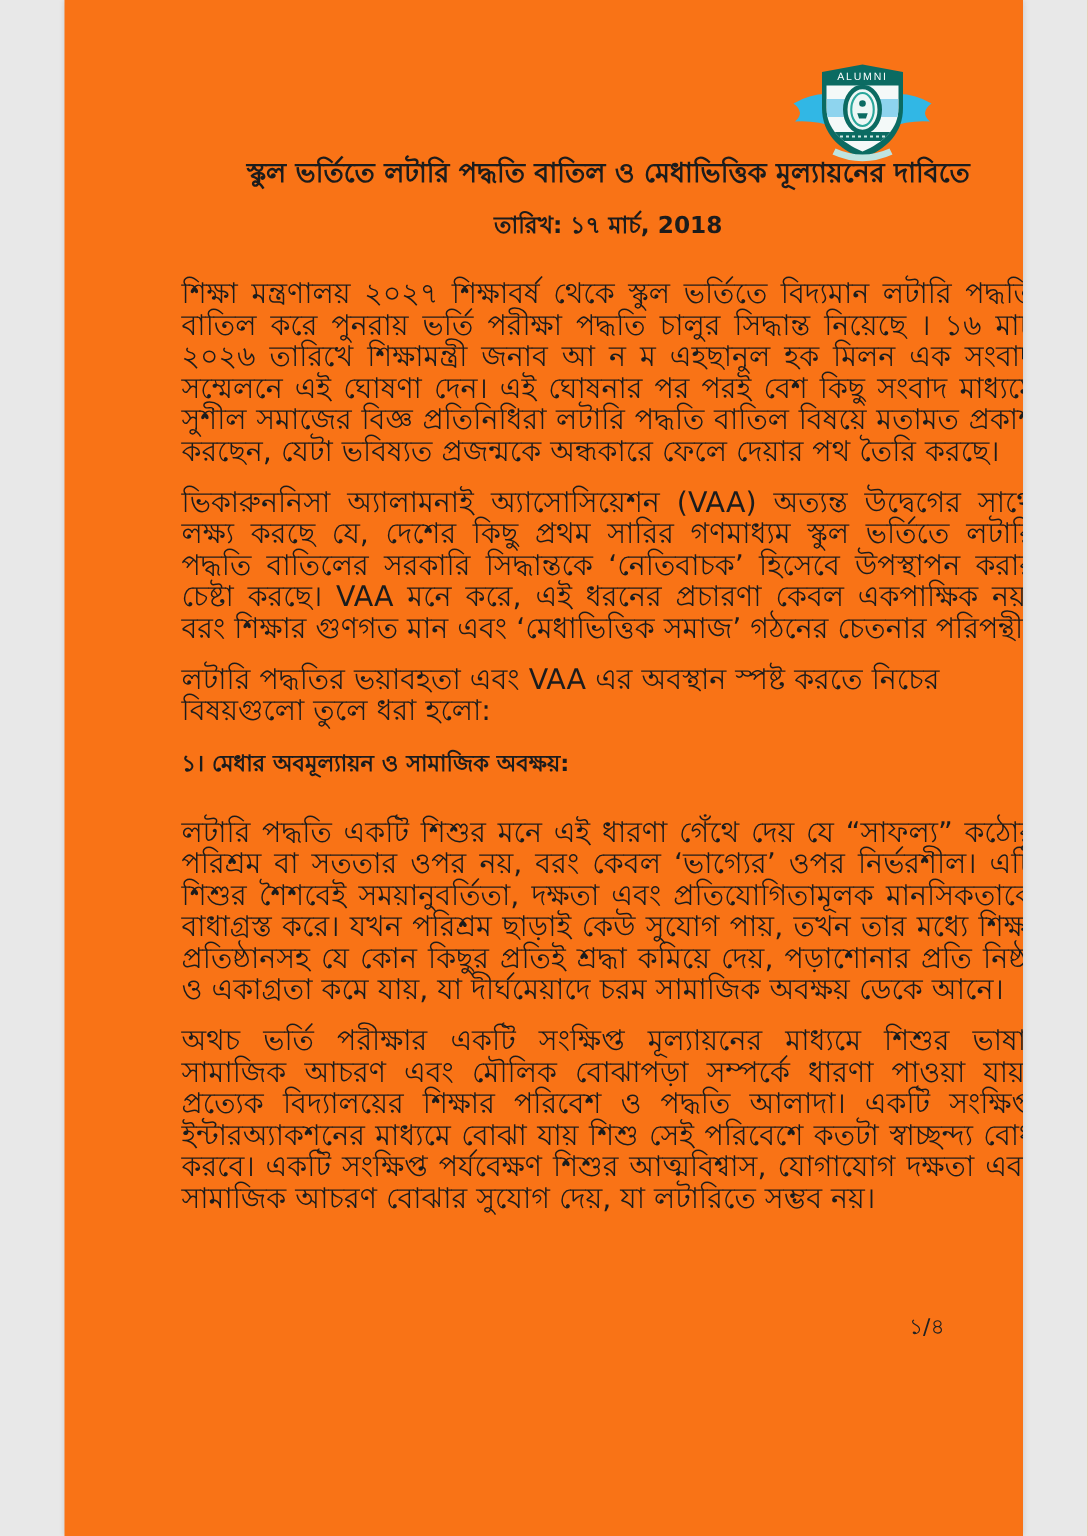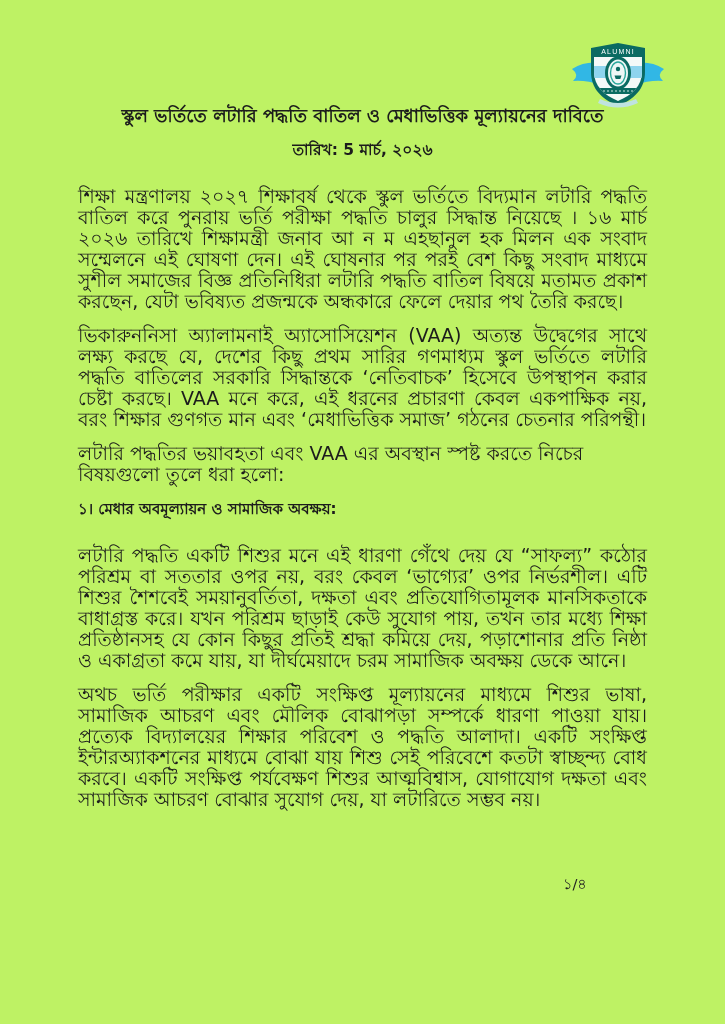--- a/index.html
+++ b/index.html
@@ -2,24 +2,24 @@
 <html lang="bn"><head>
 <meta charset="utf-8">
 <style>
   html, body {
     margin: 0;
     padding: 0;
     background: #e8e8e8;
   }
   .page {
     position: relative;
-    width: 725px;
+    width: 639px;
     height: 1024px;
     margin: 0 auto;
-    background: #bef264;
+    background: #f97316;
     font-family: "DejaVu Sans", "Liberation Sans", sans-serif;
     color: #1c1c1c;
     overflow: hidden;
     box-shadow: 0 0 4px rgba(0,0,0,.15);
   }
   .logo {
     position: absolute;
     top: 42px;
     right: 60px;
     width: 94px;
@@ -105,21 +105,21 @@
       <text x="47" y="11.5" text-anchor="middle" font-size="7" letter-spacing="1.2" fill="#ffffff" font-family="Liberation Sans, sans-serif">ALUMNI</text>
     </svg>
   </div>
 
   <div class="content">
 
     <div class="title-block">
       <div>স্কুল ভর্তিতে লটারি পদ্ধতি বাতিল ও মেধাভিত্তিক মূল্যায়নের দাবিতে</div>
     </div>
 
-    <div class="date-line">তারিখ: 5 মার্চ, ২০২৬</div>
+    <div class="date-line">তারিখ: ১৭ মার্চ, 2018</div>
 
     <div class="body-block">
       <p class="para">শিক্ষা মন্ত্রণালয় ২০২৭ শিক্ষাবর্ষ থেকে স্কুল ভর্তিতে বিদ্যমান লটারি পদ্ধতি বাতিল করে পুনরায় ভর্তি পরীক্ষা পদ্ধতি চালুর সিদ্ধান্ত নিয়েছে । ১৬ মার্চ ২০২৬ তারিখে শিক্ষামন্ত্রী জনাব আ ন ম এহছানুল হক মিলন এক সংবাদ সম্মেলনে এই ঘোষণা দেন। এই ঘোষনার পর পরই বেশ কিছু সংবাদ মাধ্যমে সুশীল সমাজের বিজ্ঞ প্রতিনিধিরা লটারি পদ্ধতি বাতিল বিষয়ে মতামত প্রকাশ করছেন, যেটা ভবিষ্যত প্রজন্মকে অন্ধকারে ফেলে দেয়ার পথ তৈরি করছে।</p>
       <p class="para">ভিকারুননিসা অ্যালামনাই অ্যাসোসিয়েশন (VAA) অত্যন্ত উদ্বেগের সাথে লক্ষ্য করছে যে, দেশের কিছু প্রথম সারির গণমাধ্যম স্কুল ভর্তিতে লটারি পদ্ধতি বাতিলের সরকারি সিদ্ধান্তকে ‘নেতিবাচক’ হিসেবে উপস্থাপন করার চেষ্টা করছে। VAA মনে করে, এই ধরনের প্রচারণা কেবল একপাক্ষিক নয়, বরং শিক্ষার গুণগত মান এবং ‘মেধাভিত্তিক সমাজ’ গঠনের চেতনার পরিপন্থী।</p>
       <p class="para single">লটারি পদ্ধতির ভয়াবহতা এবং VAA এর অবস্থান স্পষ্ট করতে নিচের বিষয়গুলো তুলে ধরা হলো:</p>
       <h2 class="section-heading">১। মেধার অবমূল্যায়ন ও সামাজিক অবক্ষয়:</h2>
       <p class="para">লটারি পদ্ধতি একটি শিশুর মনে এই ধারণা গেঁথে দেয় যে “সাফল্য” কঠোর পরিশ্রম বা সততার ওপর নয়, বরং কেবল ‘ভাগ্যের’ ওপর নির্ভরশীল। এটি শিশুর শৈশবেই সময়ানুবর্তিতা, দক্ষতা এবং প্রতিযোগিতামূলক মানসিকতাকে বাধাগ্রস্ত করে। যখন পরিশ্রম ছাড়াই কেউ সুযোগ পায়, তখন তার মধ্যে শিক্ষা প্রতিষ্ঠানসহ যে কোন কিছুর প্রতিই শ্রদ্ধা কমিয়ে দেয়, পড়াশোনার প্রতি নিষ্ঠা ও একাগ্রতা কমে যায়, যা দীর্ঘমেয়াদে চরম সামাজিক অবক্ষয় ডেকে আনে।</p>
       <p class="para">অথচ ভর্তি পরীক্ষার একটি সংক্ষিপ্ত মূল্যায়নের মাধ্যমে শিশুর ভাষা, সামাজিক আচরণ এবং মৌলিক বোঝাপড়া সম্পর্কে ধারণা পাওয়া যায়। প্রত্যেক বিদ্যালয়ের শিক্ষার পরিবেশ ও পদ্ধতি আলাদা। একটি সংক্ষিপ্ত ইন্টারঅ্যাকশনের মাধ্যমে বোঝা যায় শিশু সেই পরিবেশে কতটা স্বাচ্ছন্দ্য বোধ করবে। একটি সংক্ষিপ্ত পর্যবেক্ষণ শিশুর আত্মবিশ্বাস, যোগাযোগ দক্ষতা এবং সামাজিক আচরণ বোঝার সুযোগ দেয়, যা লটারিতে সম্ভব নয়।</p>
     </div>
 

